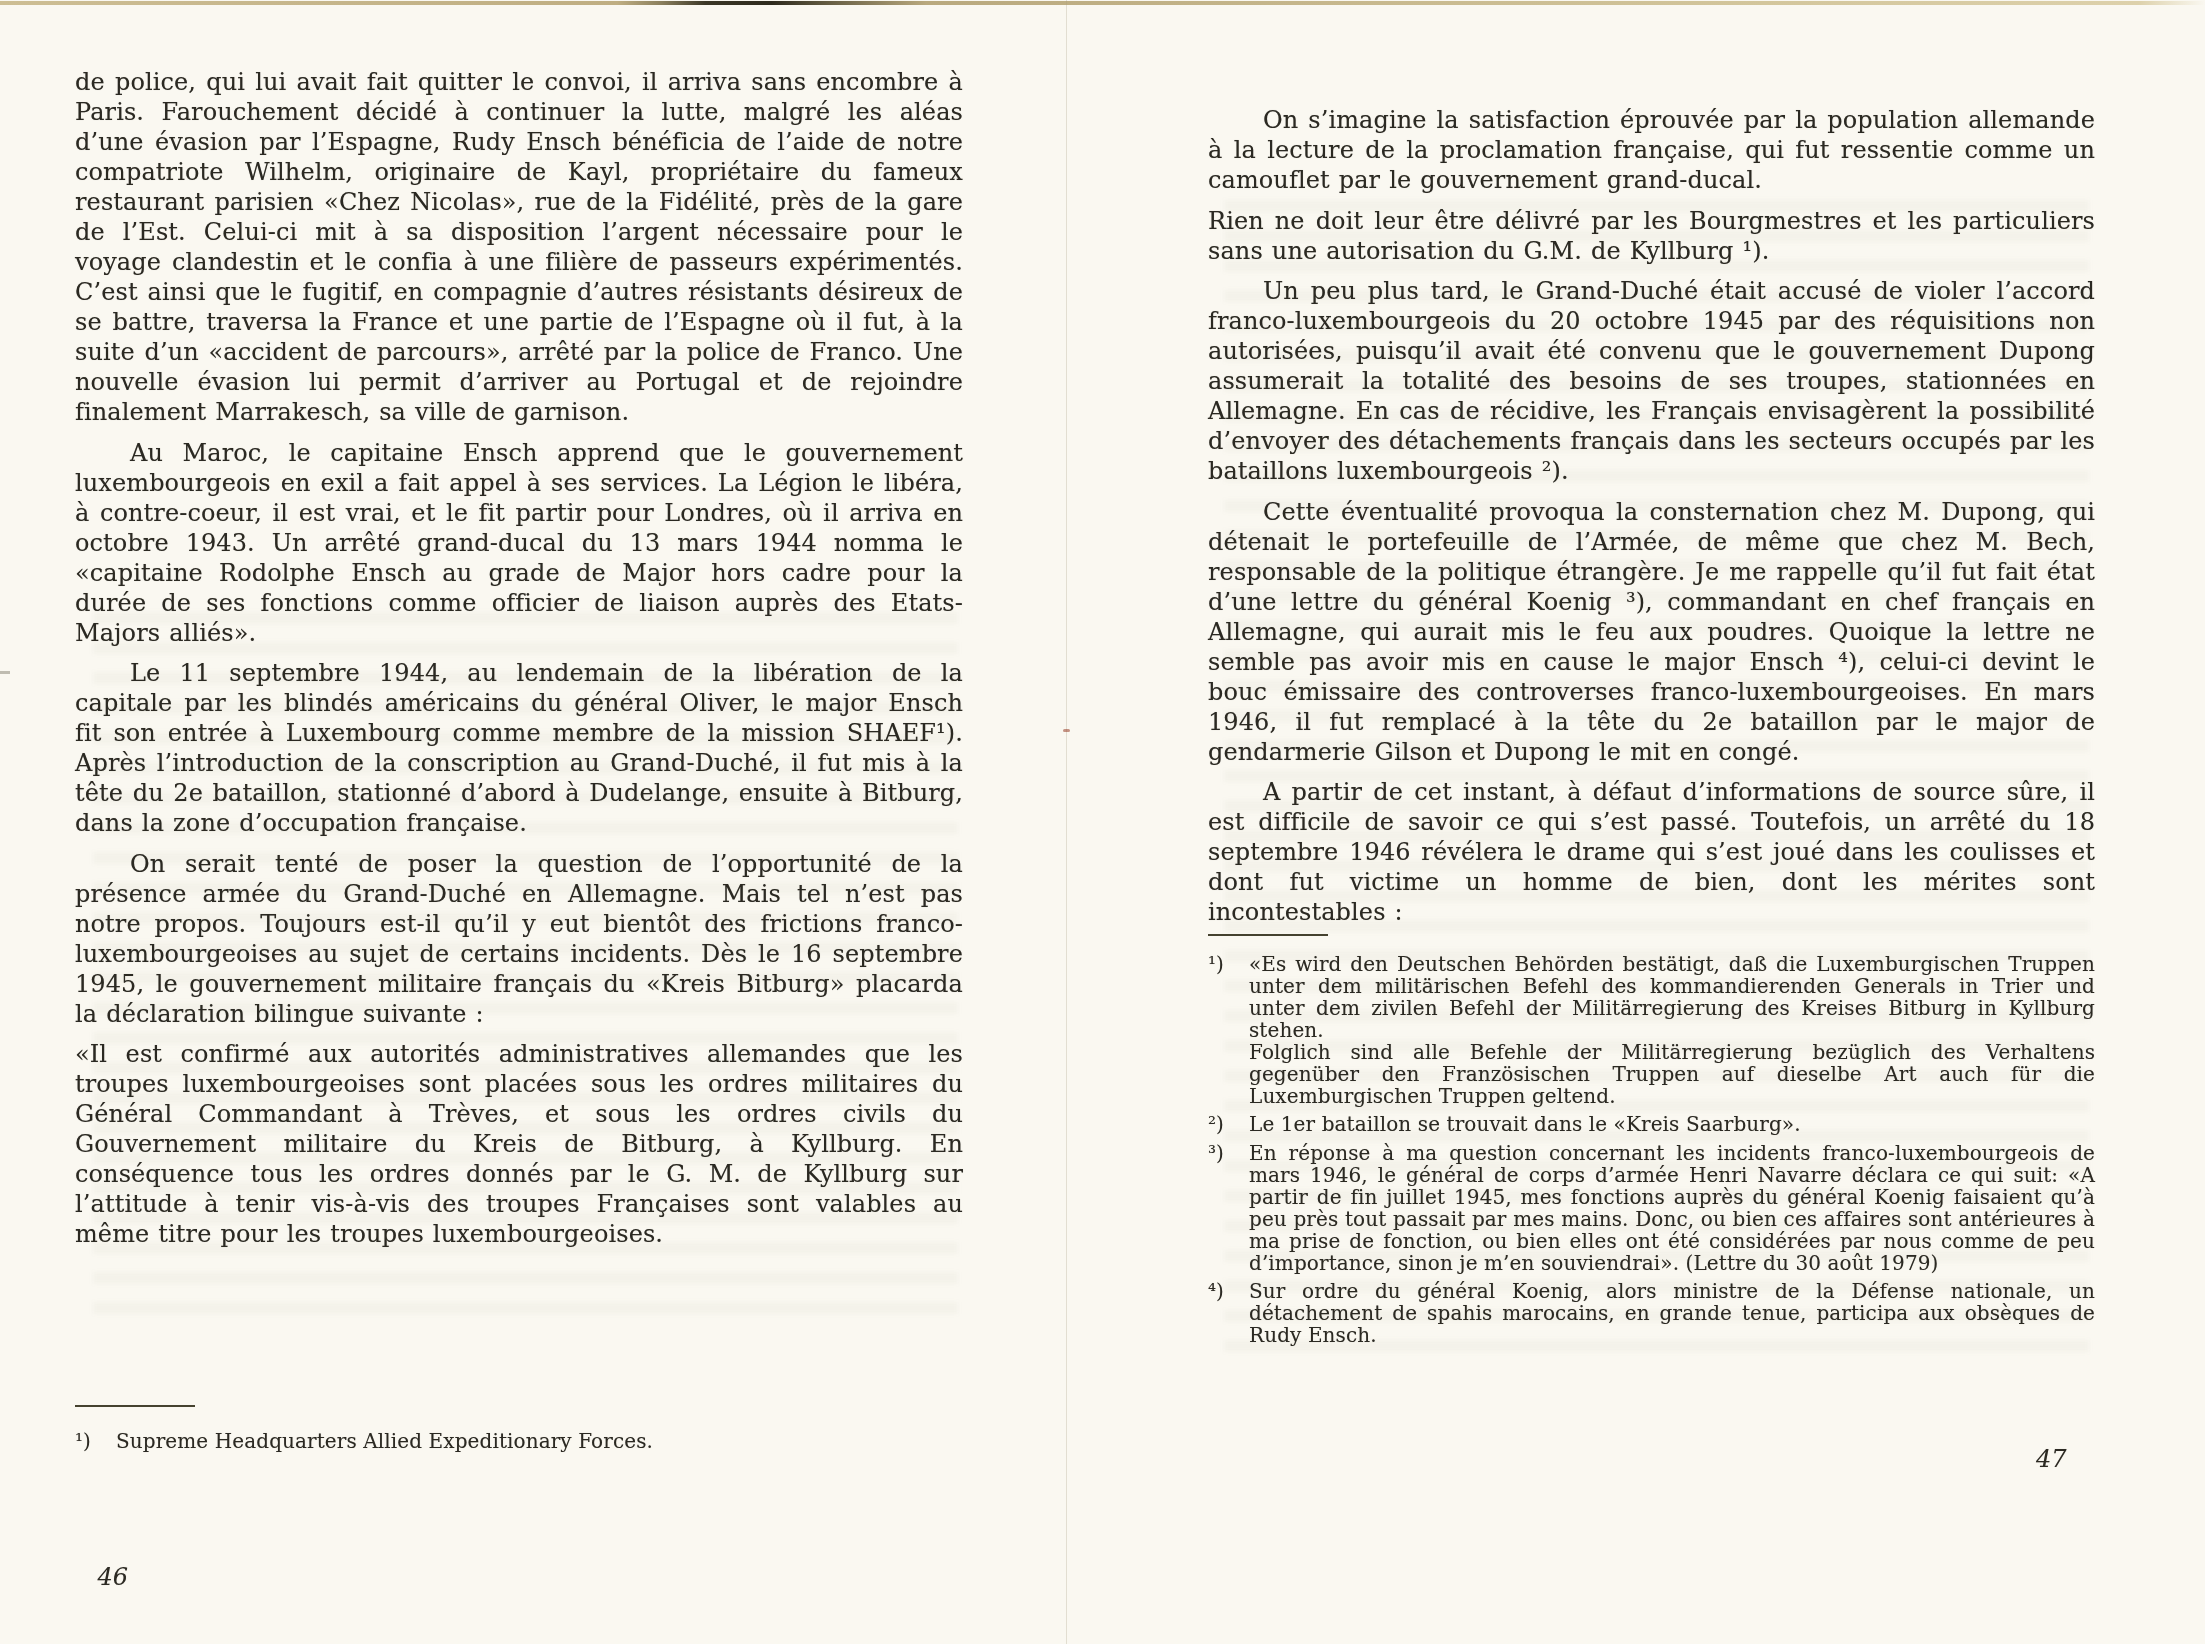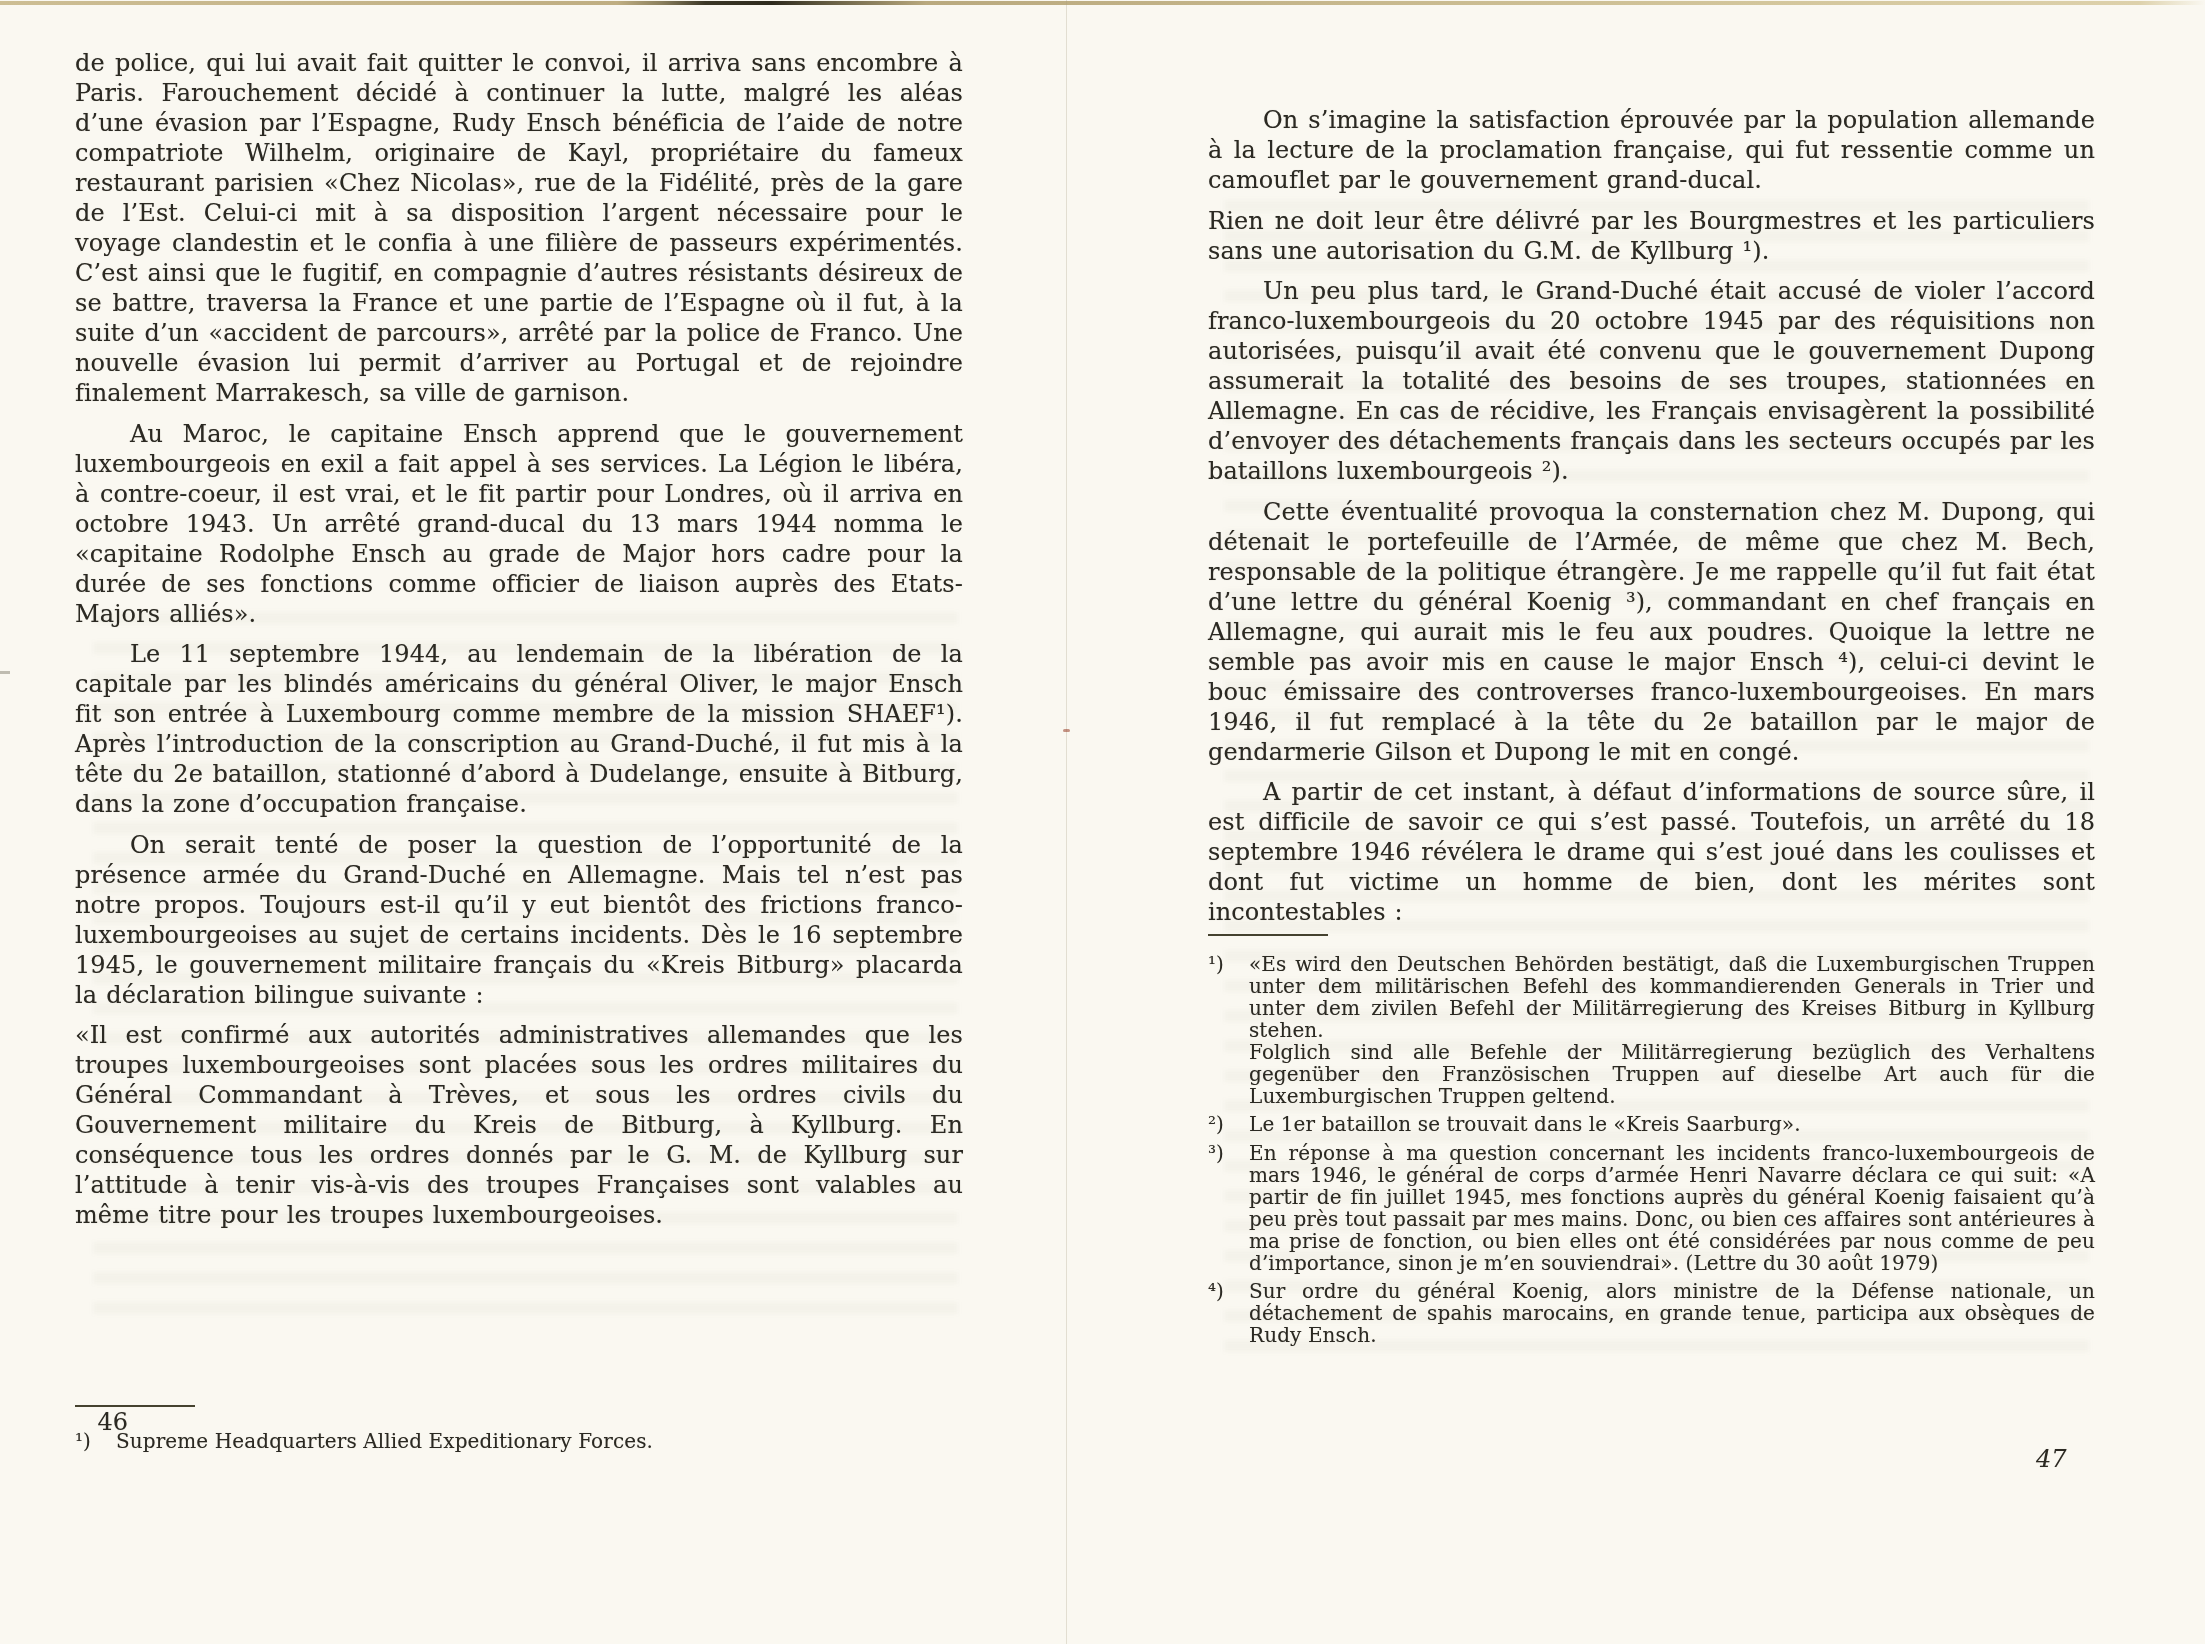--- a/index.html
+++ b/index.html
@@ -37,21 +37,21 @@
       rgba(118,128,104,0.045) 0 12px, rgba(0,0,0,0) 12px 30px);
     filter:blur(2px);
   }
   .bleed-left{left:93px;top:612px;width:865px;height:705px;}
   .bleed-right{left:1224px;top:200px;width:865px;height:1165px;}
 
   
   .page{position:absolute;top:0;height:1645px;}
   .page-left{left:75px;width:888px;}
   .page-right{left:1208px;width:887px;}
-  .flow-left{padding-top:48px;}
+  .flow-left{padding-top:67px;}
   .flow-right{padding-top:105px;}
 
   p.para{
     margin:0 0 10.6px 0;
     font-size:24px;line-height:30px;
     text-align:justify;
     letter-spacing:0.1px;
     word-spacing:1.3px;
     text-shadow:0 0 0.7px rgba(43,41,34,0.35);
   }
@@ -78,21 +78,21 @@
     font-size:20px;line-height:22px;
     text-align:justify;
     letter-spacing:0.1px;
     text-shadow:0 0 0.7px rgba(43,41,34,0.3);
   }
   .pageno{
     position:absolute;
     font-size:24px;line-height:27px;
     text-shadow:0 0 0.7px rgba(43,41,34,0.3);
   }
-  .pn-left{left:22.6px;top:1409px;}
+  .pn-left{left:22.6px;top:1564px;font-style:italic;}
   .pn-right{left:828px;top:1446px;font-style:italic;}
 </style>
 </head>
 <body>
 
 <div class="scan">
 
   <div class="top-edge"></div>
   <div class="gutter"></div>
   <div class="speck"></div>

